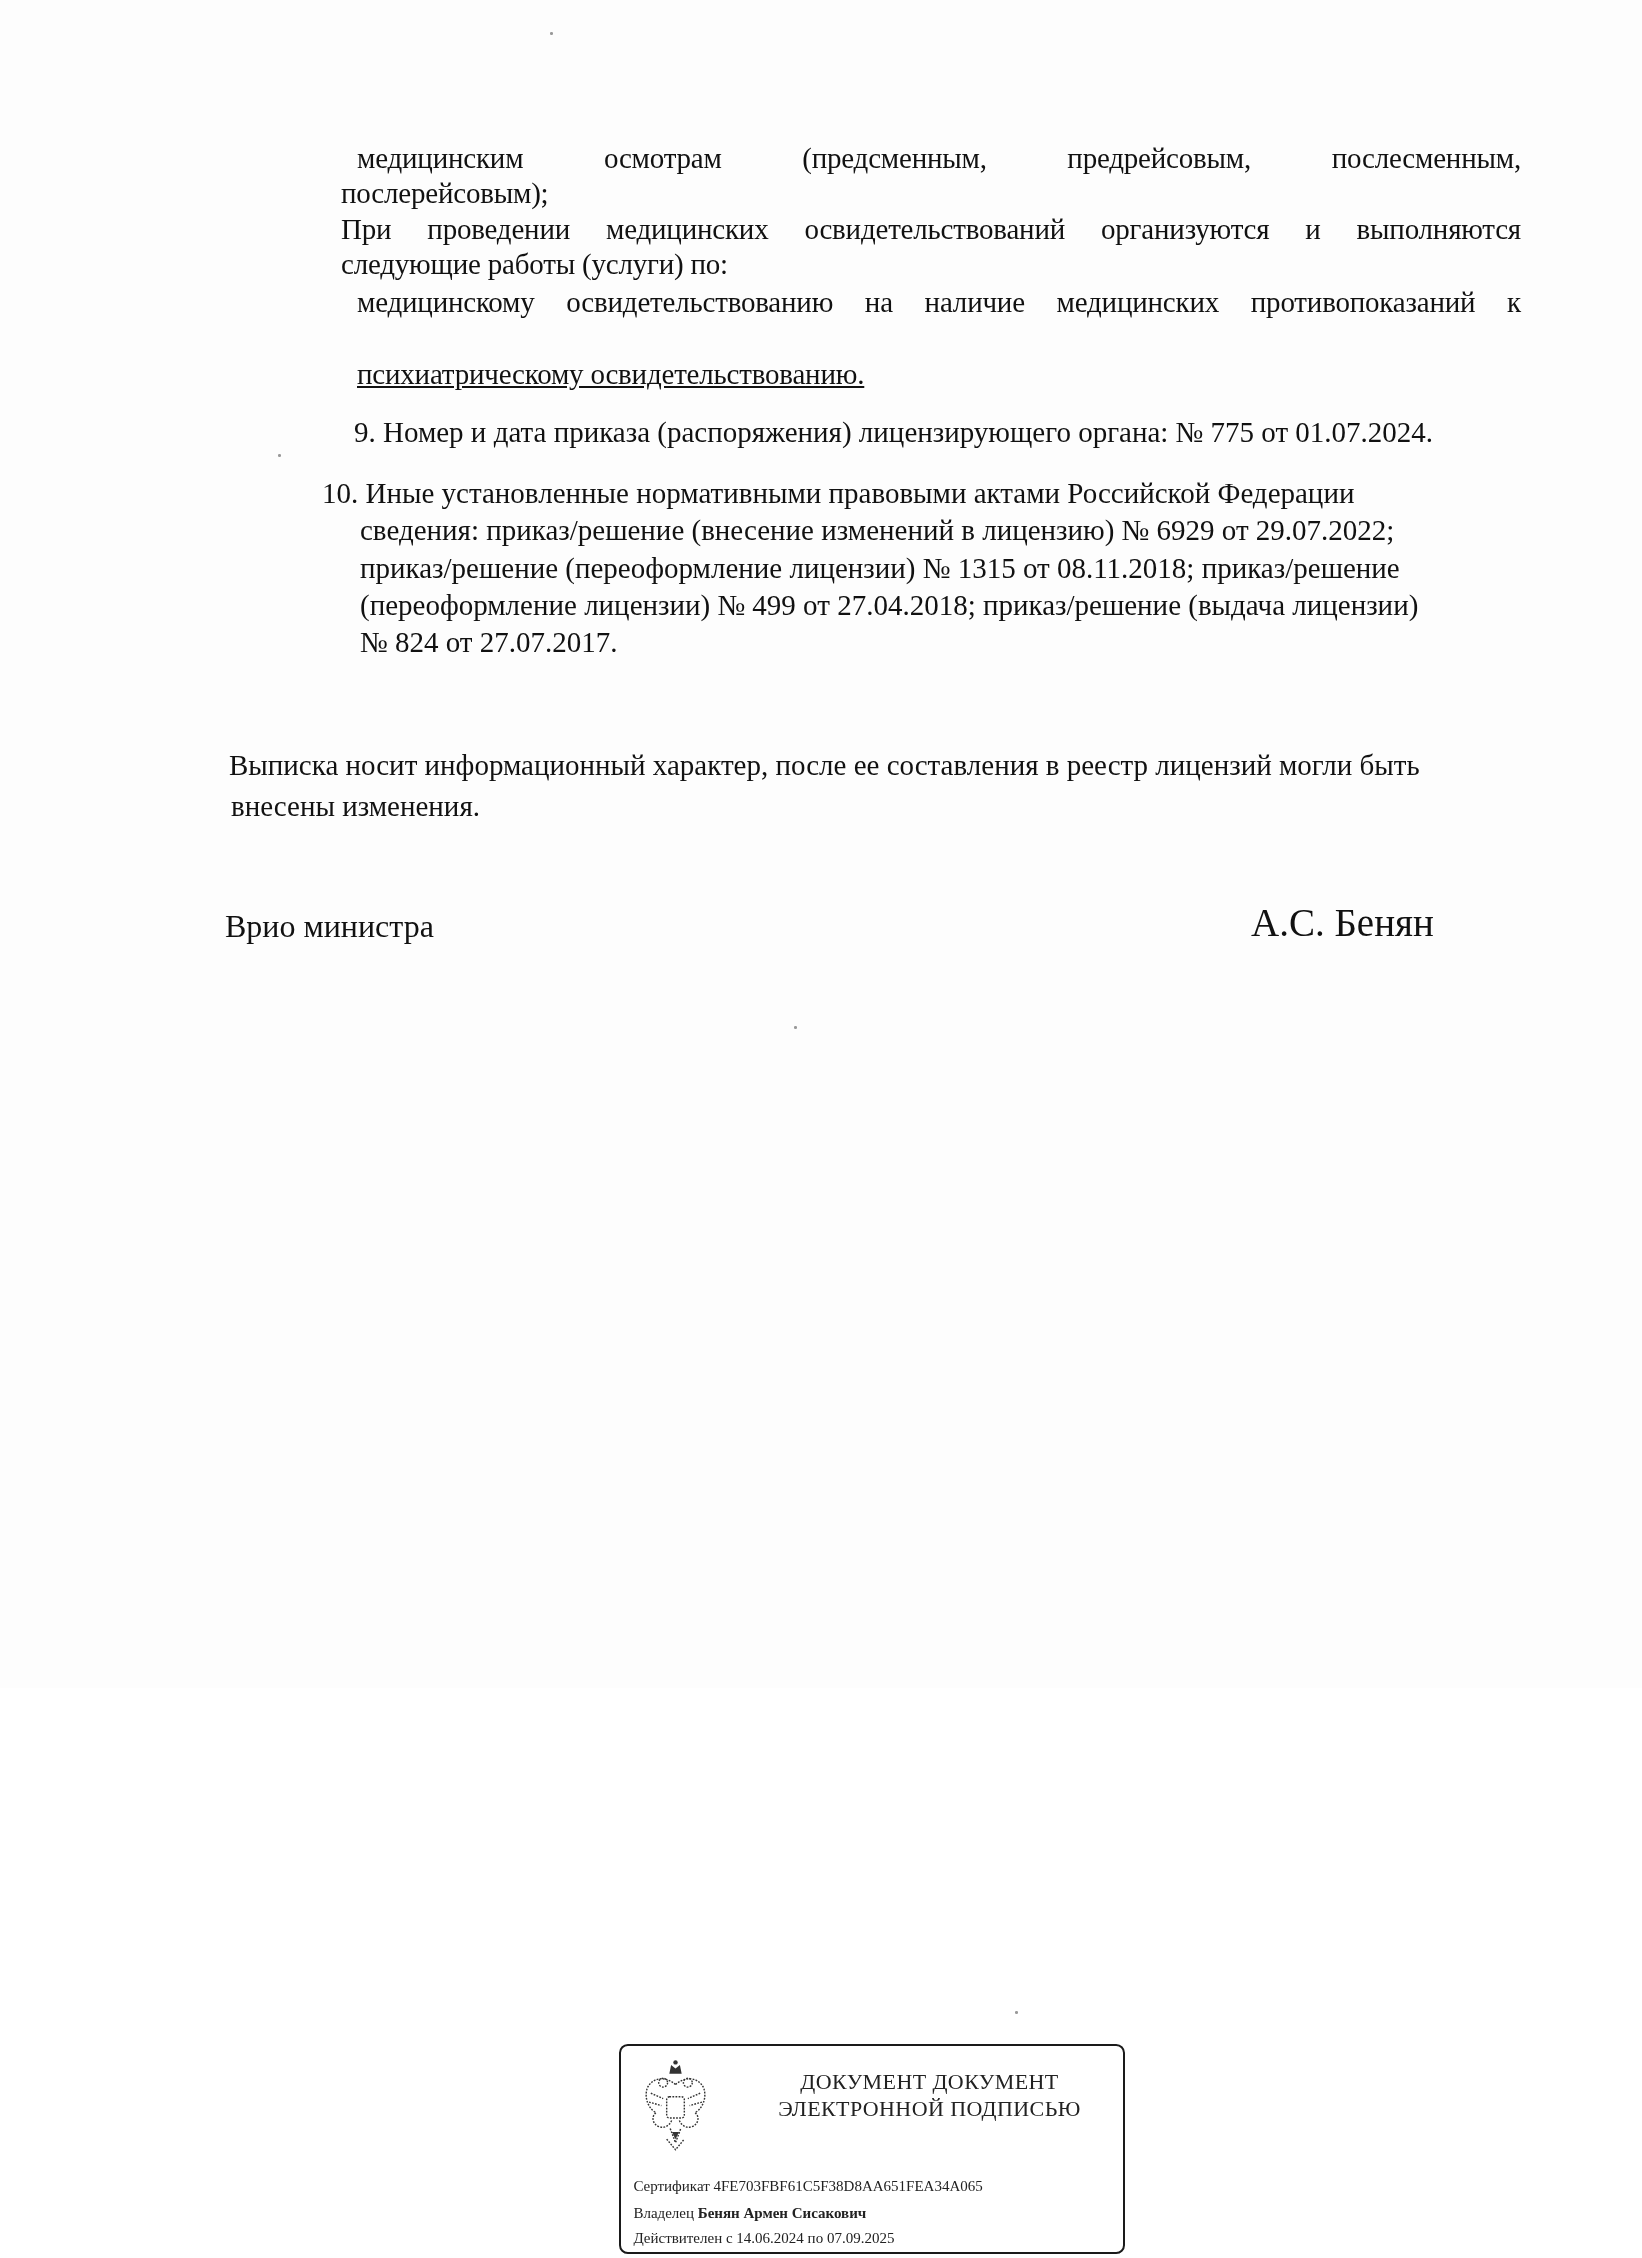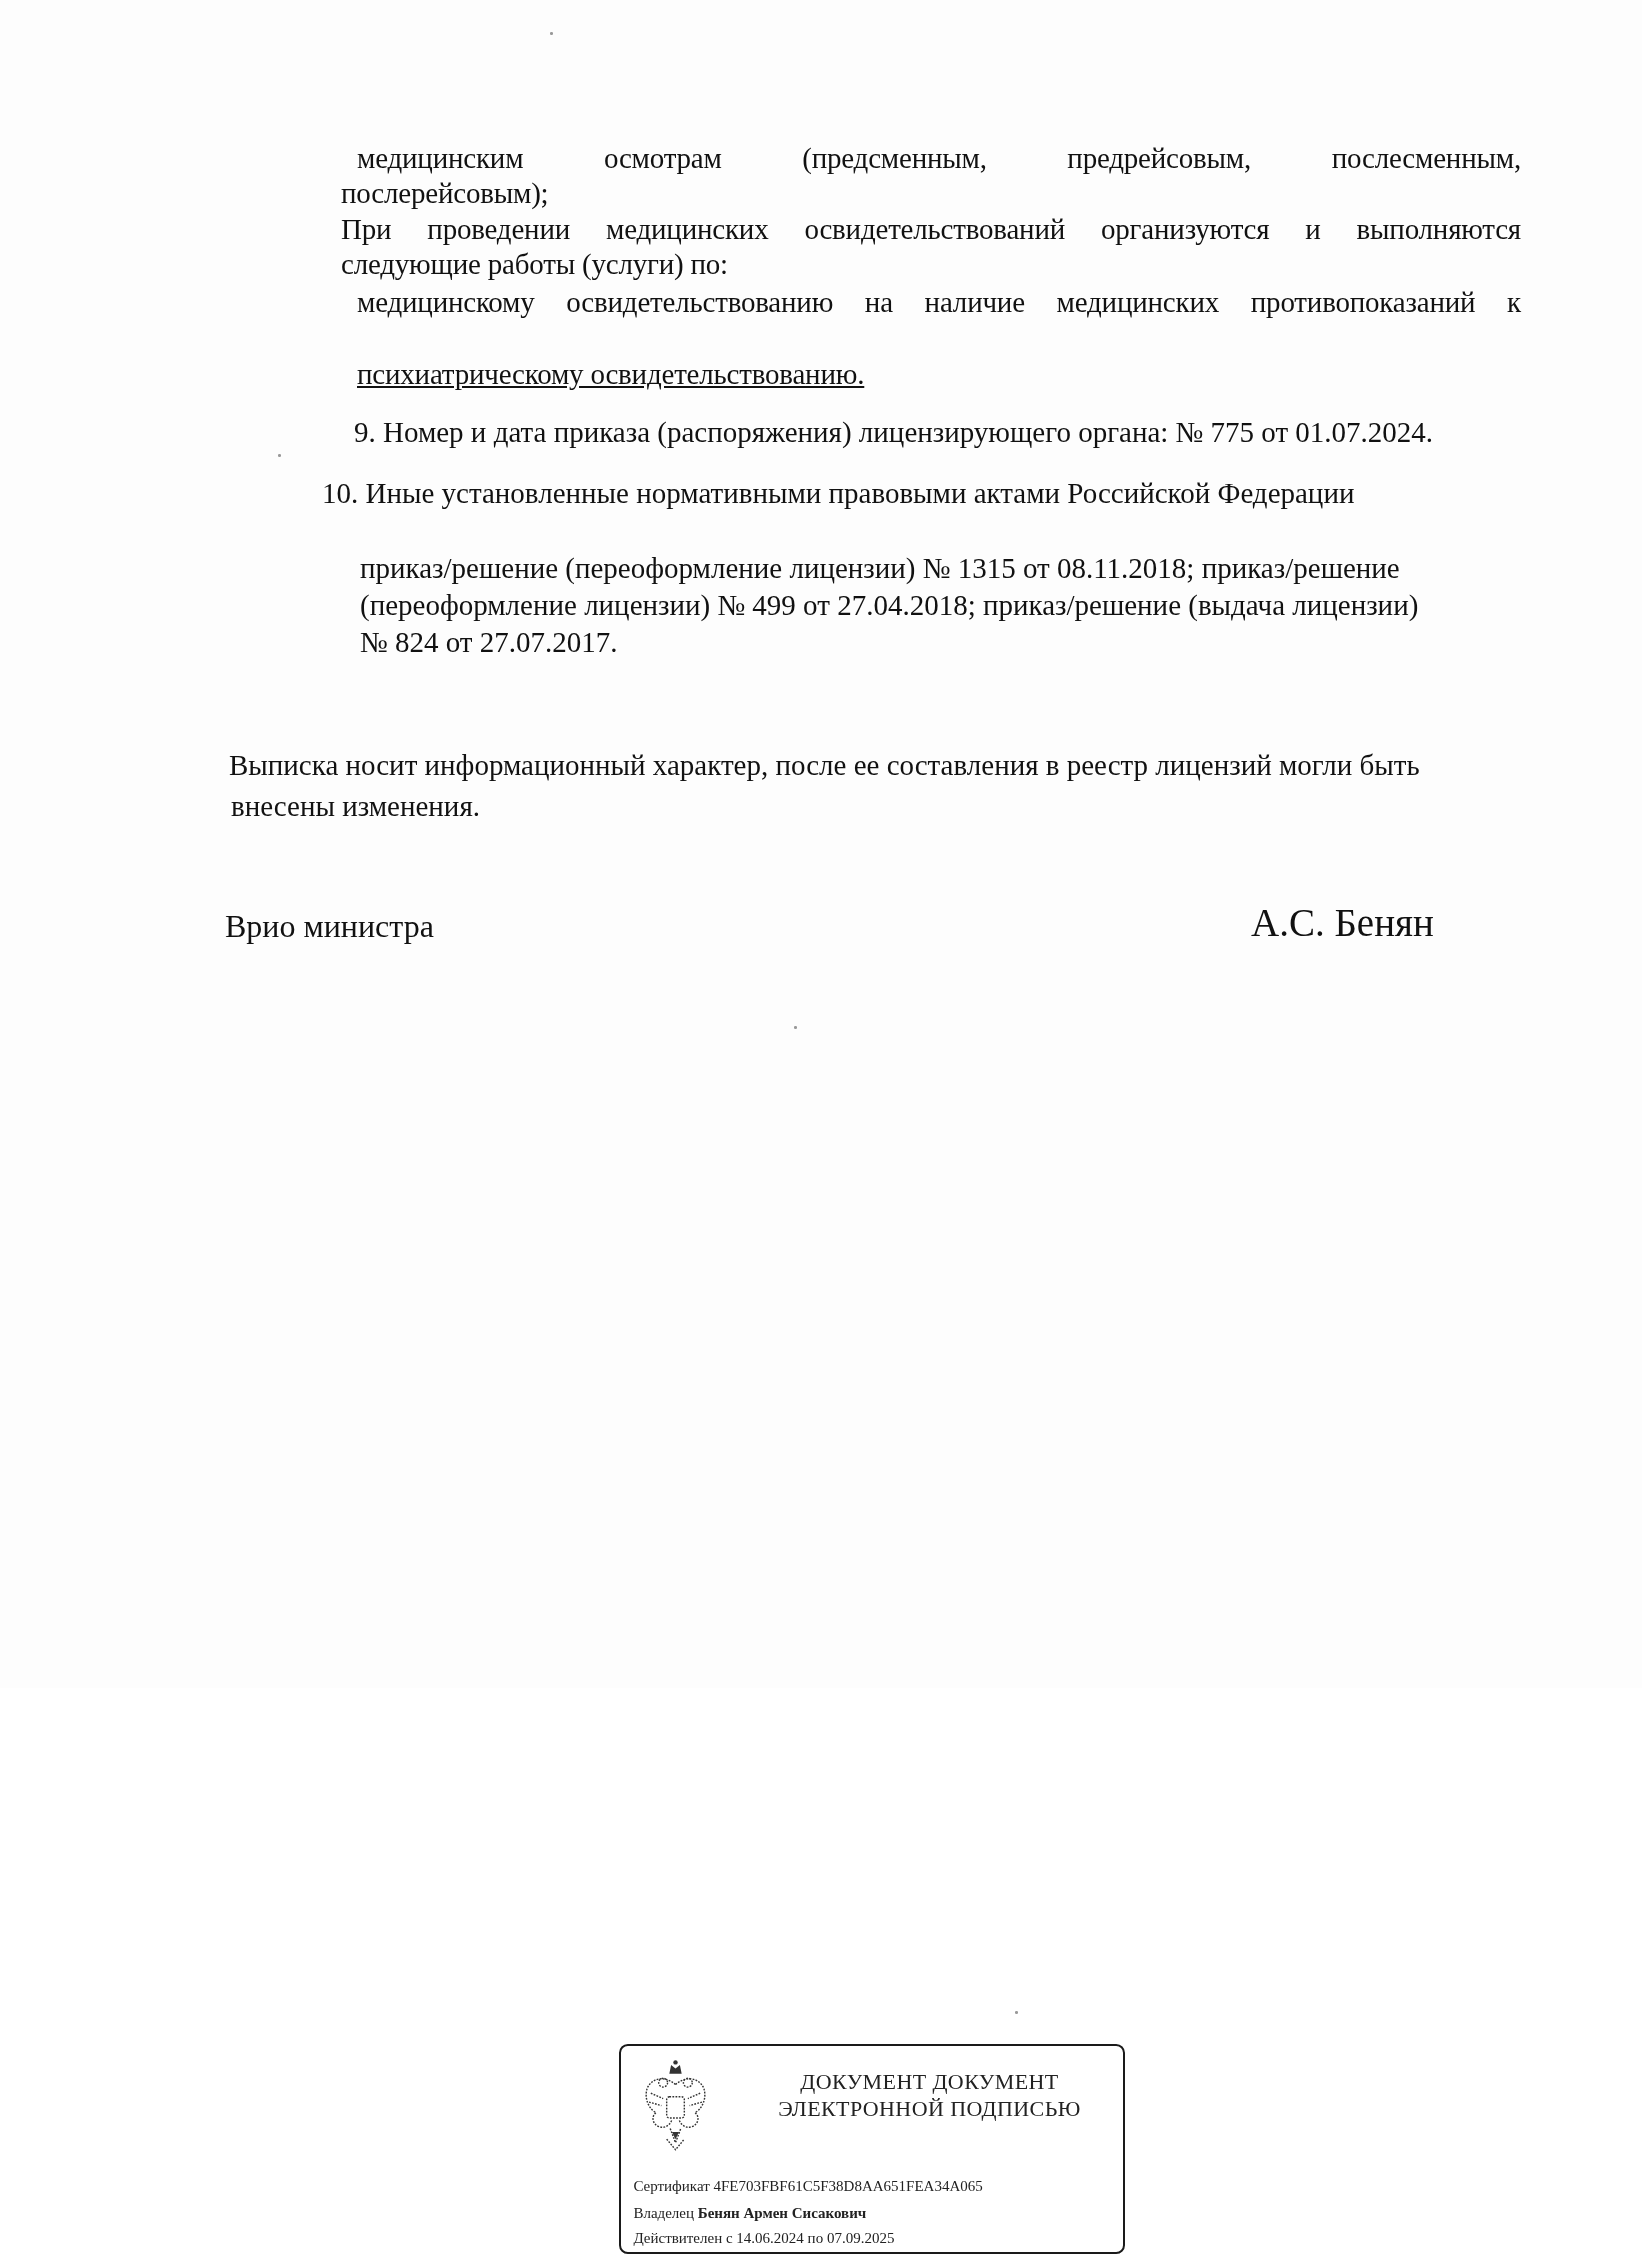--- a/index.html
+++ b/index.html
@@ -39,20 +39,21 @@
   </div>
   <div class="txt" style="left:341px; top:176px;">послерейсовым);</div>
   <div class="txt block1 justify" style="top:212px;">При проведении медицинских освидетельствований организуются и выполняются</div>
   <div class="txt" style="left:341px; top:247px;">следующие работы (услуги) по:</div>
   <div class="txt block1 justify" style="top:285px; padding-left:16px; box-sizing:border-box;">медицинскому освидетельствованию на наличие медицинских противопоказаний к</div>
   <div class="txt" style="left:357px; top:357px;text-decoration:underline;">психиатрическому освидетельствованию.</div>
 
   <div class="item" style="left:322px; top:415px;margin-left:32px;">9. Номер и дата приказа (распоряжения) лицензирующего органа: № 775 от 01.07.2024.</div>
 
   <div class="item" style="left:322px; top:476px;">10. Иные установленные нормативными правовыми актами Российской Федерации</div>
+  <div class="item" style="left:360px; top:513px;">сведения: приказ/решение (внесение изменений в лицензию) № 6929 от 29.07.2022;</div>
   <div class="item" style="left:360px; top:551px;">приказ/решение (переоформление лицензии) № 1315 от 08.11.2018; приказ/решение</div>
   <div class="item" style="left:360px; top:588px;">(переоформление лицензии) № 499 от 27.04.2018; приказ/решение (выдача лицензии)</div>
   <div class="item" style="left:360px; top:625px;">№ 824 от 27.07.2017.</div>
 
   <div class="item" style="left:229px; top:748px;">Выписка носит информационный характер, после ее составления в реестр лицензий могли быть</div>
   <div class="item" style="left:231px; top:789px;">внесены изменения.</div>
 
   <div class="item" style="left:225px; top:909px; font-size:32px;">Врио министра</div>
   <div class="item" style="left:1251px; top:905px; font-size:39px;">А.С. Бенян</div>
 

